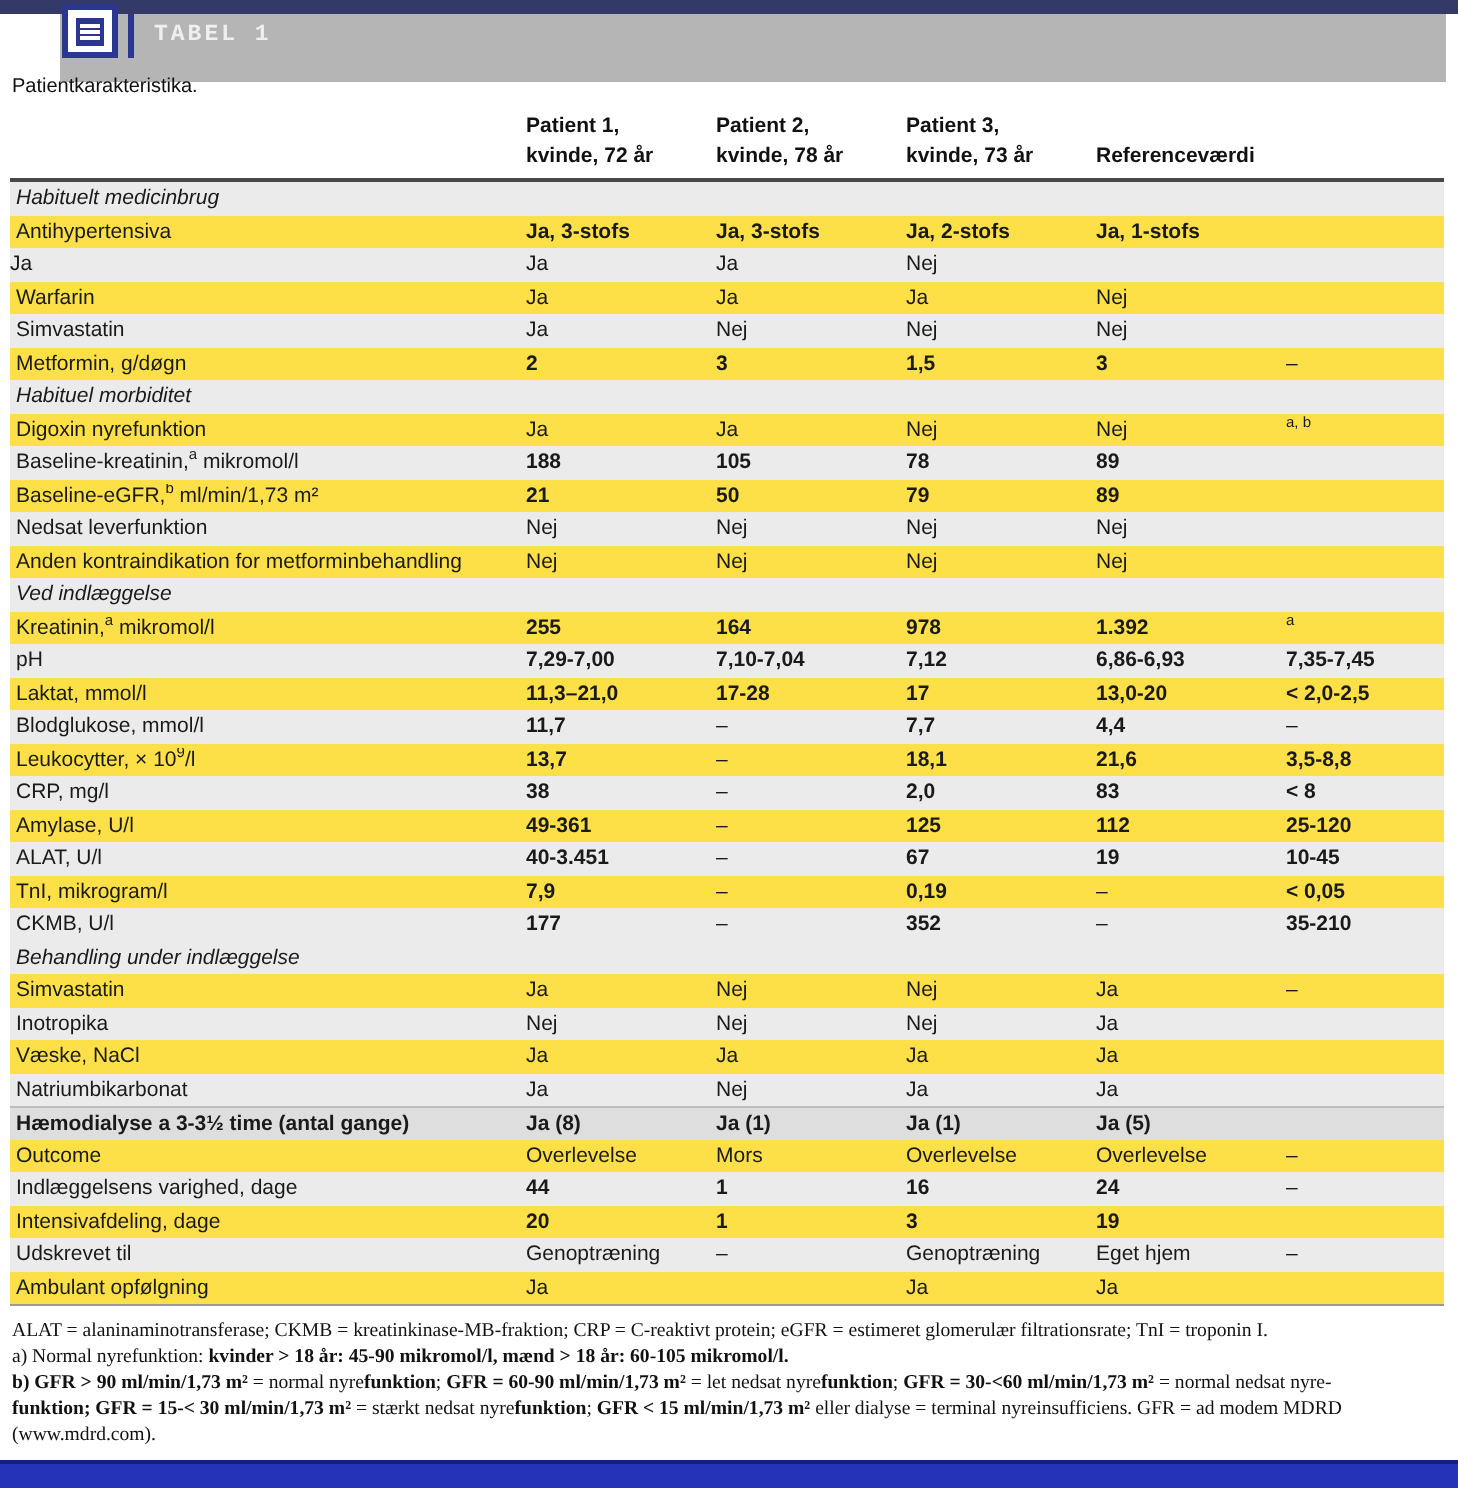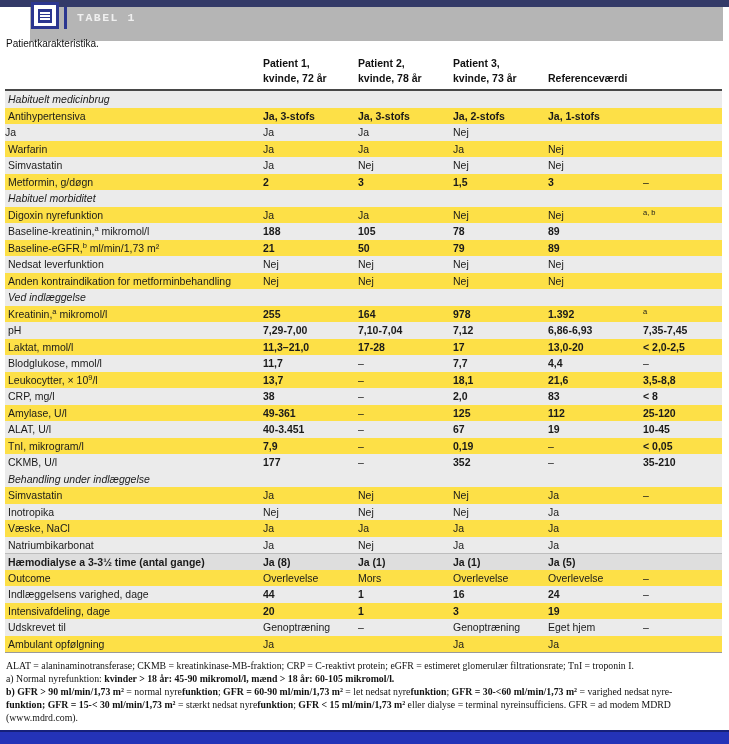--- a/index.html
+++ b/index.html
@@ -320,18 +320,18 @@
           <div class="vcell"><span>Ja</span></div>
           <div class="vcell"><span>Ja</span></div>
           <div class="vcell"></div>
         </div>
       </div>
   </div>
 
   <div class="footnotes" id="footnotes">
       <div class="fn-line"><span>ALAT = alaninaminotransferase; CKMB = kreatinkinase-MB-fraktion; CRP = C-reaktivt protein; eGFR = estimeret glomerulær filtrationsrate; TnI = troponin I.</span></div>
       <div class="fn-line"><span>a) Normal nyrefunktion: </span><span class="b">kvinder &gt; 18 år: 45-90 mikromol/l, mænd &gt; 18 år: 60-105 mikromol/l.</span></div>
-      <div class="fn-line"><span class="b">b) GFR &gt; 90 ml/min/1,73 m²</span><span> = normal nyre</span><span class="b">funktion</span><span>; </span><span class="b">GFR = 60-90 ml/min/1,73 m²</span><span> = let nedsat nyre</span><span class="b">funktion</span><span>; </span><span class="b">GFR = 30-&lt;60 ml/min/1,73 m²</span><span> = varighed nedsat nyre-</span></div>
+      <div class="fn-line"><span class="b">b) GFR &gt; 90 ml/min/1,73 m²</span><span> = normal nyre</span><span class="b">funktion</span><span>; </span><span class="b">GFR = 60-90 ml/min/1,73 m²</span><span> = let nedsat nyre</span><span class="b">funktion</span><span>; </span><span class="b">GFR = 30-&lt;60 ml/min/1,73 m²</span><span> = normal nedsat nyre-</span></div>
       <div class="fn-line"><span class="b">funktion; </span><span class="b">GFR = 15-&lt; 30 ml/min/1,73 m²</span><span> = stærkt nedsat nyre</span><span class="b">funktion</span><span>; </span><span class="b">GFR &lt; 15 ml/min/1,73 m²</span><span> eller dialyse = terminal nyreinsufficiens. GFR = ad modem MDRD</span></div>
       <div class="fn-line"><span>(www.mdrd.com).</span></div>
     </div>
   <div class="bottom-bar"></div>
 </div>
 
 </body></html>

